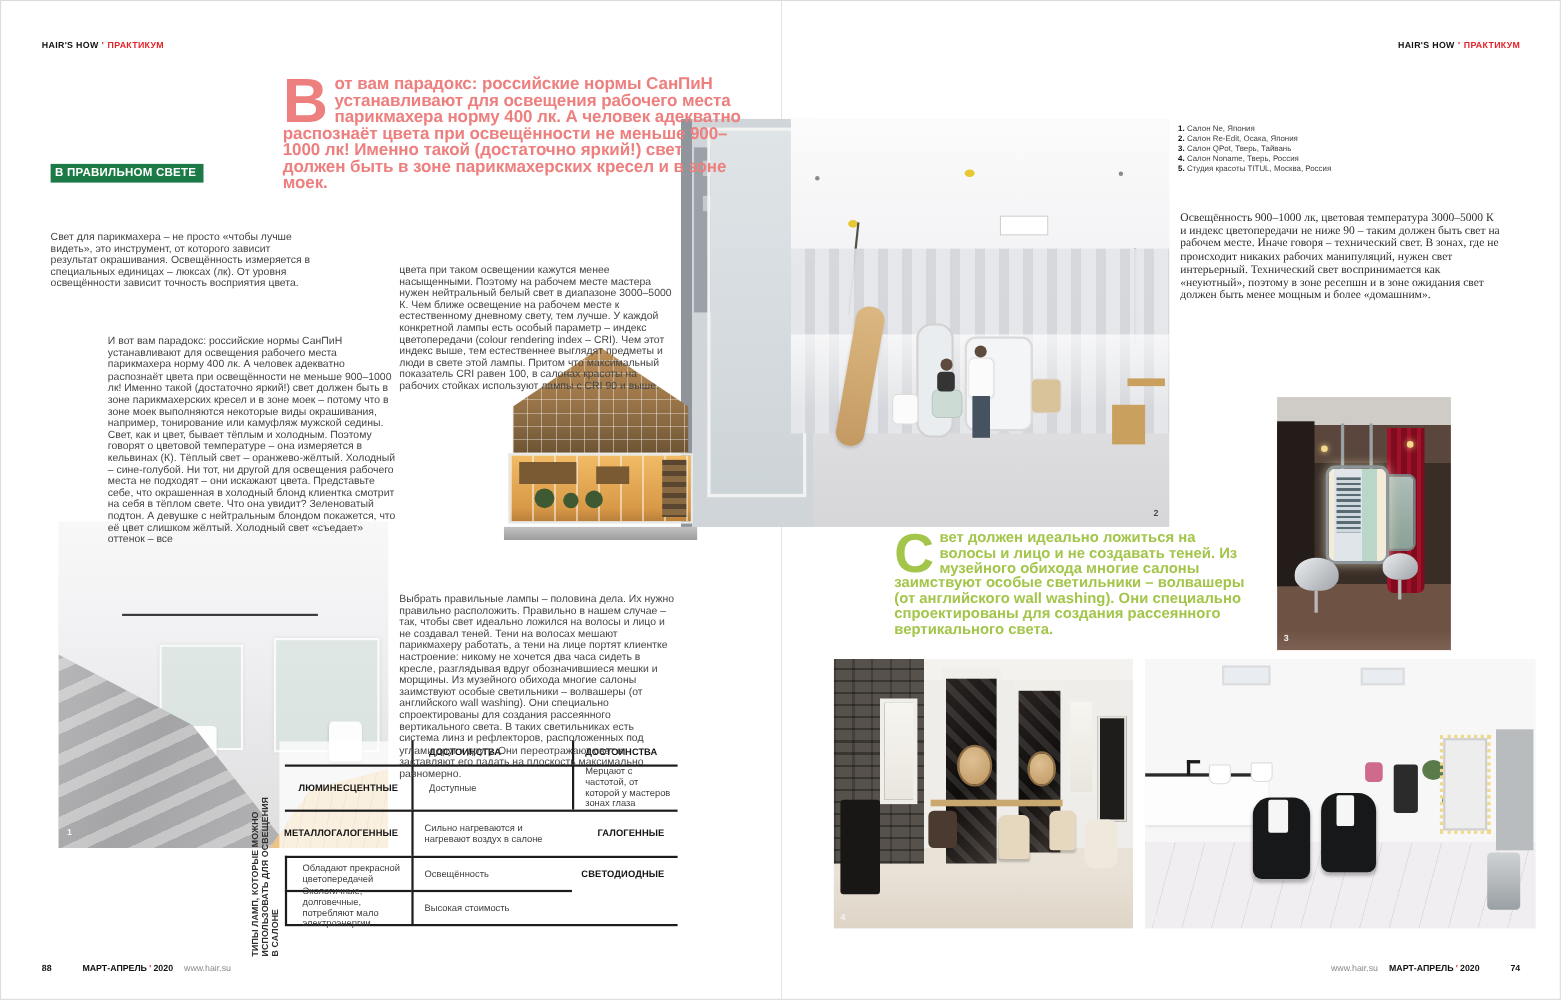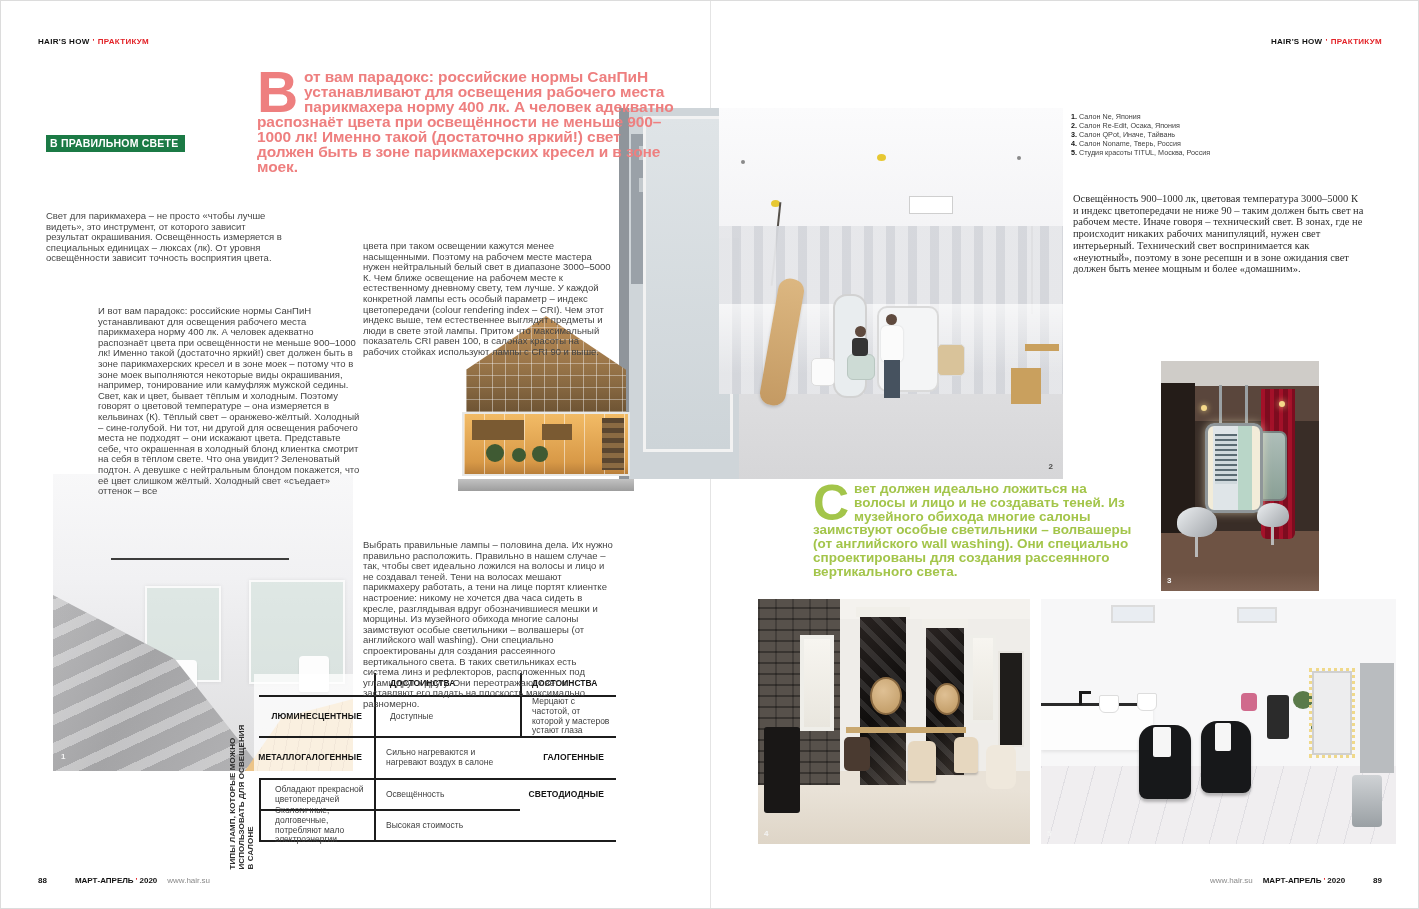--- a/index.html
+++ b/index.html
@@ -177,21 +177,21 @@
     <span>HAIR'S HOW</span><span class="sep">'</span><span class="red">ПРАКТИКУМ</span>
   </div>
   <div class="abs runhead" style="right:36px;top:36px;">
     <span>HAIR'S HOW</span><span class="sep">'</span><span class="red">ПРАКТИКУМ</span>
   </div>
 
   <div class="abs lead-pink" style="left:256px;top:68px;width:424px;">
     <span class="dropcap">В</span><span>от вам парадокс: российские нормы СанПиН устанавливают для освещения рабочего места парикмахера норму 400 лк. А человек адекватно распознаёт цвета при освещённости не меньше 900–1000 лк! Именно такой (достаточно яркий!) свет должен быть в зоне парикмахерских кресел и в зоне моек.</span>
   </div>
 
-  <div class="abs green-label" style="left:45px;top:134px;">В ПРАВИЛЬНОМ СВЕТЕ</div>
+  <div class="abs green-label" style="left:45px;top:148px;">В ПРАВИЛЬНОМ СВЕТЕ</div>
   <div class="abs bodytxt" style="left:45px;top:162px;width:243px;">Свет для парикмахера – не просто «чтобы лучше видеть», это инструмент, от которого зависит результат окрашивания. Освещённость измеряется в специальных единицах – люксах (лк). От уровня освещённости зависит точность восприятия цвета.</div>
 
   <div class="abs bodytxt" style="left:97px;top:257px;width:262px;">
     <span>И вот вам парадокс: российские нормы СанПиН устанавливают для освещения рабочего места парикмахера норму 400 лк. А человек адекватно распознаёт цвета при освещённости не меньше 900–1000 лк! Именно такой (достаточно яркий!) свет должен быть в зоне парикмахерских кресел и в зоне моек – потому что в зоне моек выполняются некоторые виды окрашивания, например, тонирование или камуфляж мужской седины.</span><br>
     <span>Свет, как и цвет, бывает тёплым и холодным. Поэтому говорят о цветовой температуре – она измеряется в кельвинах (К). Тёплый свет – оранжево-жёлтый. Холодный – сине-голубой. Ни тот, ни другой для освещения рабочего места не подходят – они искажают цвета. Представьте себе, что окрашенная в холодный блонд клиентка смотрит на себя в тёплом свете. Что она увидит? Зеленоватый подтон. А девушке с нейтральным блондом покажется, что её цвет слишком жёлтый. Холодный свет «съедает» оттенок – все</span>
   </div>
 
   <div class="abs bodytxt" style="left:362px;top:192px;width:248px;">цвета при таком освещении кажутся менее насыщенными. Поэтому на рабочем месте мастера нужен нейтральный белый свет в диапазоне 3000–5000 К. Чем ближе освещение на рабочем месте к естественному дневному свету, тем лучше. У каждой конкретной лампы есть особый параметр – индекс цветопередачи (colour rendering index – CRI). Чем этот индекс выше, тем естественнее выглядят предметы и люди в свете этой лампы. Притом что максимальный показатель CRI равен 100, в салонах красоты на рабочих стойках используют лампы с CRI 90 и выше.</div>
   <div class="abs bodytxt" style="left:362px;top:491px;width:250px;">Выбрать правильные лампы – половина дела. Их нужно правильно расположить. Правильно в нашем случае – так, чтобы свет идеально ложился на волосы и лицо и не создавал теней. Тени на волосах мешают парикмахеру работать, а тени на лице портят клиентке настроение: никому не хочется два часа сидеть в кресле, разглядывая вдруг обозначившиеся мешки и морщины. Из музейного обихода многие салоны заимствуют особые светильники – волвашеры (от английского wall washing). Они специально спроектированы для создания рассеянного вертикального света. В таких светильниках есть система линз и рефлекторов, расположенных под углами друг к другу. Они переотражают свет и заставляют его падать на плоскость максимально равномерно.</div>
 
@@ -259,41 +259,41 @@
   </div>
 
   <div class="abs table-veil" style="left:253px;top:673px;width:116px;height:166px;"></div>
   <div class="abs lamp-table" style="left:258px;top:672px;">
     <div class="cell lbl"></div>
     <div class="cell c2 hdr">ДОСТОИНСТВА</div>
     <div class="cell c3 hdr">ДОСТОИНСТВА</div>
 
     <div class="cell lbl bt">ЛЮМИНЕСЦЕНТНЫЕ</div>
     <div class="cell c2 bt">Доступные</div>
-    <div class="cell c3 bt">Мерцают с частотой, от которой у мастеров устают глаза</div>
+    <div class="cell c3 bt">Мерцают с частотой, от которой у мастеров зонах глаза</div>
 
     <div class="cell lbl bt">МЕТАЛЛОГАЛОГЕННЫЕ</div>
     <div class="cell c3 bt">Сильно нагреваются и нагревают воздух в салоне</div>
 
     <div class="cell lbl bt">ГАЛОГЕННЫЕ</div>
     <div class="cell c2 bt">Обладают прекрасной цветопередачей</div>
     <div class="cell c3 bt">Освещённость</div>
 
     <div class="cell lbl bt">СВЕТОДИОДНЫЕ</div>
     <div class="cell c2 bt">Экологичные, долговечные, потребляют мало электроэнергии</div>
     <div class="cell c3 bt">Высокая стоимость</div>
   </div>
   <div class="abs side-label" style="left:156px;top:771px;width:168px;height:27px;">ТИПЫ ЛАМП, КОТОРЫЕ МОЖНО
 ИСПОЛЬЗОВАТЬ ДЛЯ ОСВЕЩЕНИЯ
 В САЛОНЕ</div>
 
   <div class="abs captions" style="left:1070px;top:111px;">
     <div class="cap"><span class="n">1.</span><span>Салон Ne, Япония</span></div>
     <div class="cap"><span class="n">2.</span><span>Салон Re-Edit, Осака, Япония</span></div>
-    <div class="cap"><span class="n">3.</span><span>Салон QPot, Иначе, Тайвань</span></div>
+    <div class="cap"><span class="n">3.</span><span>Салон QPot, Тверь, Тайвань</span></div>
     <div class="cap"><span class="n">4.</span><span>Салон Noname, Тверь, Россия</span></div>
     <div class="cap"><span class="n">5.</span><span>Студия красоты TITUL, Москва, Россия</span></div>
   </div>
 
   <div class="abs seriftxt" style="left:1072px;top:192px;width:292px;">
     <p>Освещённость 900–1000 лк, цветовая температура 3000–5000 К и индекс цветопередачи не ниже 90 – таким должен быть свет на рабочем месте. Иначе говоря – технический свет. В зонах, где не происходит никаких рабочих манипуляций, нужен свет интерьерный. Технический свет воспринимается как «неуютный», поэтому в зоне ресепшн и в зоне ожидания свет должен быть менее мощным и более «домашним».</p>
   </div>
 
   <div class="ph p3" style="left:1160px;top:360px;width:158px;height:230px;">
     <div class="panel"></div>
@@ -370,15 +370,15 @@
     <span style="width:10px;"></span>
     <span class="site">www.hair.su</span>
   </div>
   <div class="abs runfoot" style="right:36px;top:875px;">
     <span class="site">www.hair.su</span>
     <span style="width:10px;"></span>
     <b>МАРТ-АПРЕЛЬ</b>
       <span class="sep">'</span>
       <b>2020</b>
     <span style="width:28px;"></span>
-    <b>89</b>
+    <b>74</b>
   </div>
 </div>
 
 </body></html>

